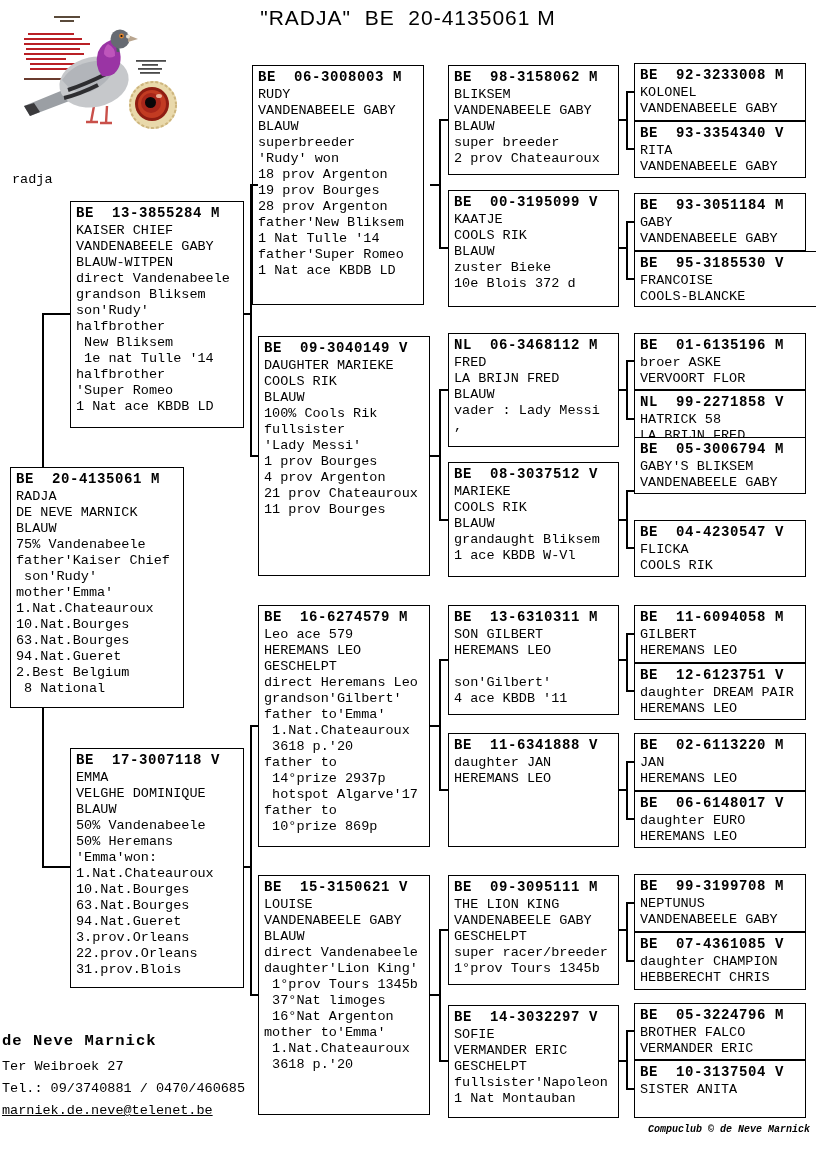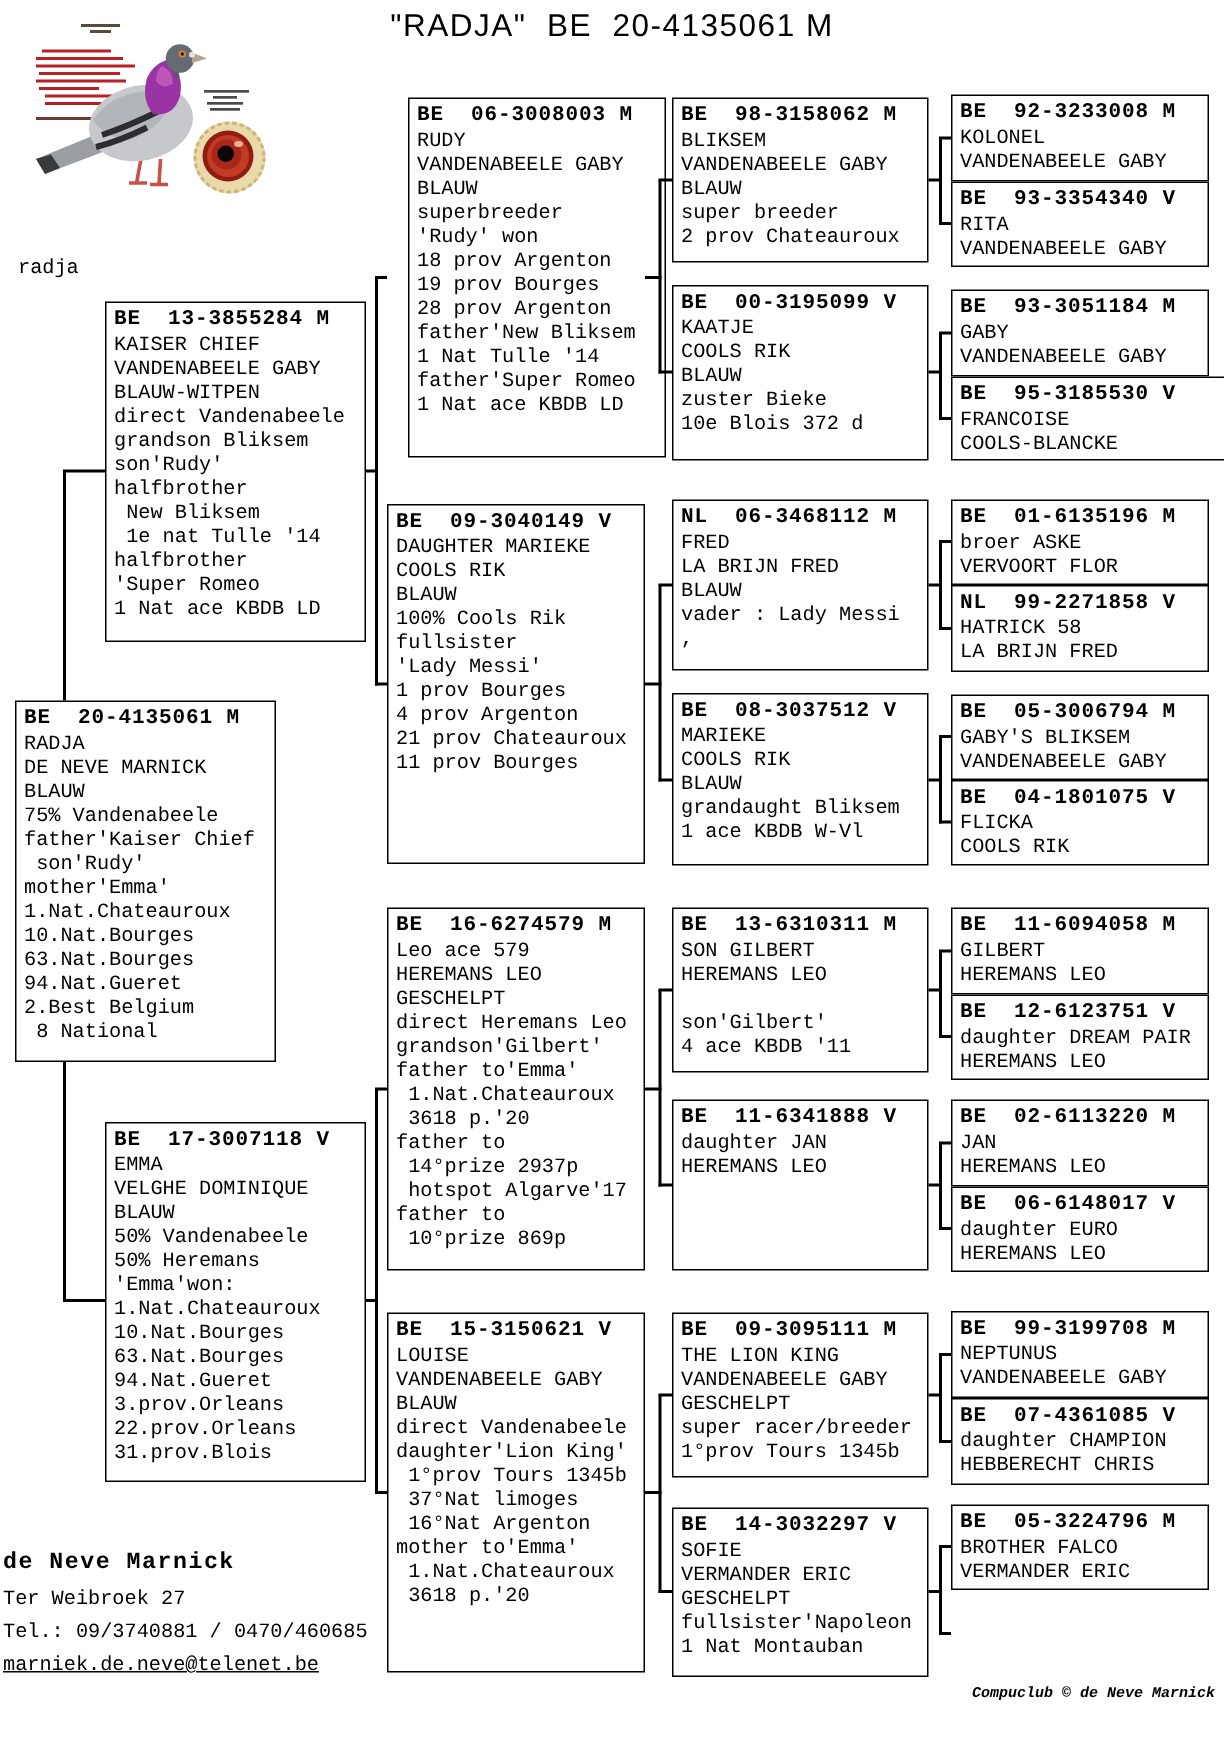--- a/index.html
+++ b/index.html
@@ -119,21 +119,21 @@
 'Emma'won:
 1.Nat.Chateauroux
 10.Nat.Bourges
 63.Nat.Bourges
 94.Nat.Gueret
 3.prov.Orleans
 22.prov.Orleans
 31.prov.Blois</div>
   </div>
 
-  <div class="pbox" style="left:272px;top:65px;width:172px;height:240px">
+  <div class="pbox" style="left:252px;top:65px;width:172px;height:240px">
     <div class="ring">BE  06-3008003 M</div>
     <div class="bodytxt">RUDY
 VANDENABEELE GABY
 BLAUW
 superbreeder
 'Rudy' won
 18 prov Argenton
 19 prov Bourges
 28 prov Argenton
 father'New Bliksem
@@ -270,27 +270,27 @@
   <div class="pbox" style="left:634px;top:333px;width:172px;height:57px">
     <div class="ring">BE  01-6135196 M</div>
     <div class="bodytxt">broer ASKE
 VERVOORT FLOR</div>
   </div>
   <div class="pbox" style="left:634px;top:390px;width:172px;height:58px">
     <div class="ring">NL  99-2271858 V</div>
     <div class="bodytxt">HATRICK 58
 LA BRIJN FRED</div>
   </div>
-  <div class="pbox" style="left:634px;top:463px;width:172px;height:57px">
+  <div class="pbox" style="left:634px;top:437px;width:172px;height:57px">
     <div class="ring">BE  05-3006794 M</div>
     <div class="bodytxt">GABY'S BLIKSEM
 VANDENABEELE GABY</div>
   </div>
   <div class="pbox" style="left:634px;top:520px;width:172px;height:57px">
-    <div class="ring">BE  04-1801075 V</div>
+    <div class="ring">BE  04-4230547 V</div>
     <div class="bodytxt">FLICKA
 COOLS RIK</div>
   </div>
   <div class="pbox" style="left:634px;top:605px;width:172px;height:58px">
     <div class="ring">BE  11-6094058 M</div>
     <div class="bodytxt">GILBERT
 HEREMANS LEO</div>
   </div>
   <div class="pbox" style="left:634px;top:663px;width:172px;height:57px">
     <div class="ring">BE  12-6123751 V</div>
@@ -314,20 +314,24 @@
   </div>
   <div class="pbox" style="left:634px;top:932px;width:172px;height:58px">
     <div class="ring">BE  07-4361085 V</div>
     <div class="bodytxt">daughter CHAMPION
 HEBBERECHT CHRIS</div>
   </div>
   <div class="pbox" style="left:634px;top:1003px;width:172px;height:57px">
     <div class="ring">BE  05-3224796 M</div>
     <div class="bodytxt">BROTHER FALCO
 VERMANDER ERIC</div>
+  </div>
+  <div class="pbox" style="left:634px;top:1060px;width:172px;height:58px">
+    <div class="ring">BE  10-3137504 V</div>
+    <div class="bodytxt">SISTER ANITA</div>
   </div>
 
   <div class="ln" style="left:42px;top:313px;width:28px;height:2px"></div>
   <div class="ln" style="left:42px;top:314px;width:2px;height:153px"></div>
   <div class="ln" style="left:42px;top:708px;width:2px;height:160px"></div>
   <div class="ln" style="left:42px;top:866px;width:28px;height:2px"></div>
 
   <div class="ln" style="left:244px;top:313px;width:8px;height:2px"></div>
   <div class="ln" style="left:250px;top:185px;width:2px;height:272px"></div>
   <div class="ln" style="left:250px;top:184px;width:8px;height:2px"></div>

